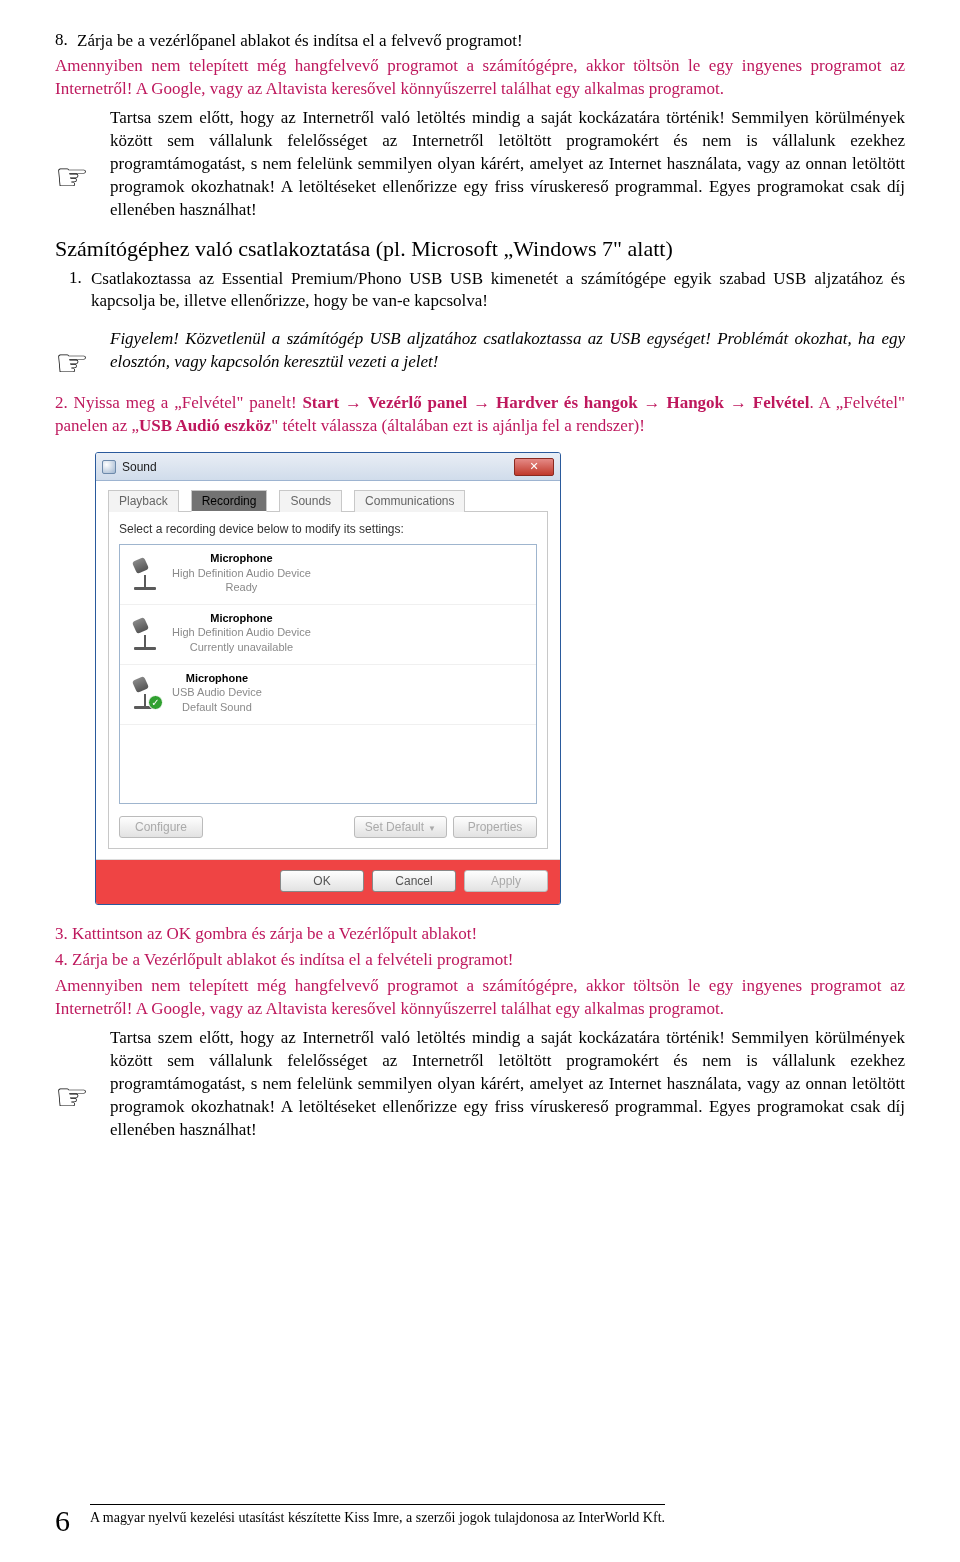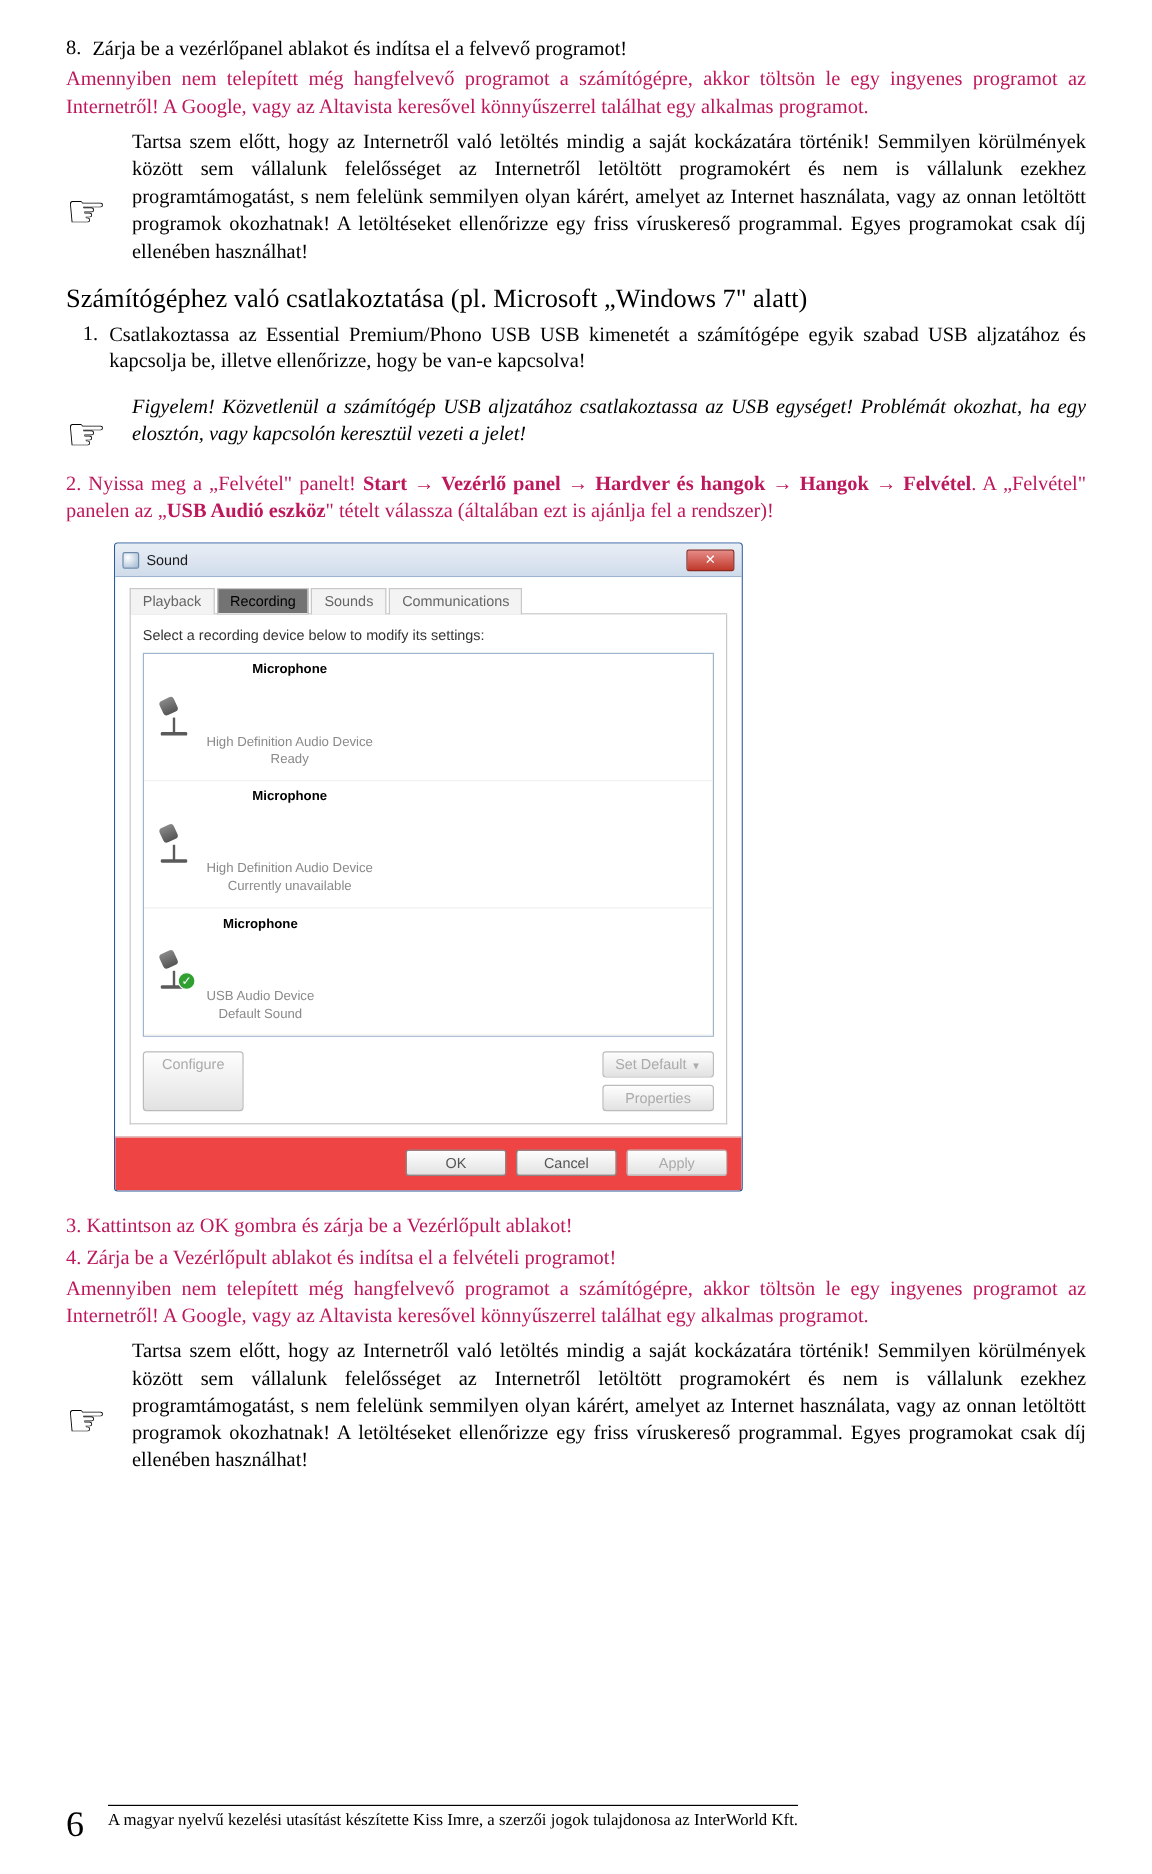--- a/index.html
+++ b/index.html
@@ -64,21 +64,21 @@
   .bold { font-weight: bold; }
   .italic-note {
     font-size: 17px;
     line-height: 1.35;
     font-style: italic;
     text-align: justify;
   }
 
   
   .sound-window {
-    width: 524px;
+    width: 466px;
     margin: 14px 0 18px 40px;
     border: 1px solid #2a5a9c;
     border-radius: 3px;
     background: #fff;
     font-family: "Segoe UI", Tahoma, sans-serif;
     overflow: hidden;
   }
   .titlebar {
     height: 28px;
     background: linear-gradient(#e9eef5, #d0dceb);
@@ -108,21 +108,21 @@
     color: #fff;
     font-size: 11px;
     display: flex; align-items: center; justify-content: center;
   }
   .sound-body {
     padding: 8px 12px 10px 12px;
     background: #fff;
   }
   .tabs {
     display: flex;
-    gap: 2px;
+    gap: 12px;
     border-bottom: 1px solid #c8c8c8;
     font-size: 12px;
   }
   .tab {
     padding: 3px 10px;
     background: #f3f3f3;
     border: 1px solid #c8c8c8;
     border-bottom: none;
     color: #666;
     position: relative;
@@ -188,28 +188,28 @@
     width: 15px; height: 15px;
     background: #30a030;
     border-radius: 50%;
     border: 1px solid #fff;
     color: #fff;
     font-size: 10px;
     display: flex; align-items: center; justify-content: center;
   }
   .dev-text { font-size: 11px; line-height: 1.3; }
   .dev-name { color: #000; font-weight: bold; }
-  .dev-desc { color: #8a8a8a; margin-top: 46px; }
+  .dev-desc { color: #8a8a8a; }
   .dev-status { color: #8a8a8a; }
   .panel-btns {
     display: flex;
     justify-content: space-between;
     margin-top: 12px;
   }
-  .panel-btns-right { display: flex; gap: 6px; flex-direction: column; }
+  .panel-btns-right { display: flex; gap: 6px; }
   .winbtn {
     min-width: 84px;
     padding: 3px 10px;
     font-size: 12px;
     border: 1px solid #888;
     border-radius: 3px;
     background: linear-gradient(#fefefe, #e2e2e2);
     color: #555;
     text-align: center;
   }

